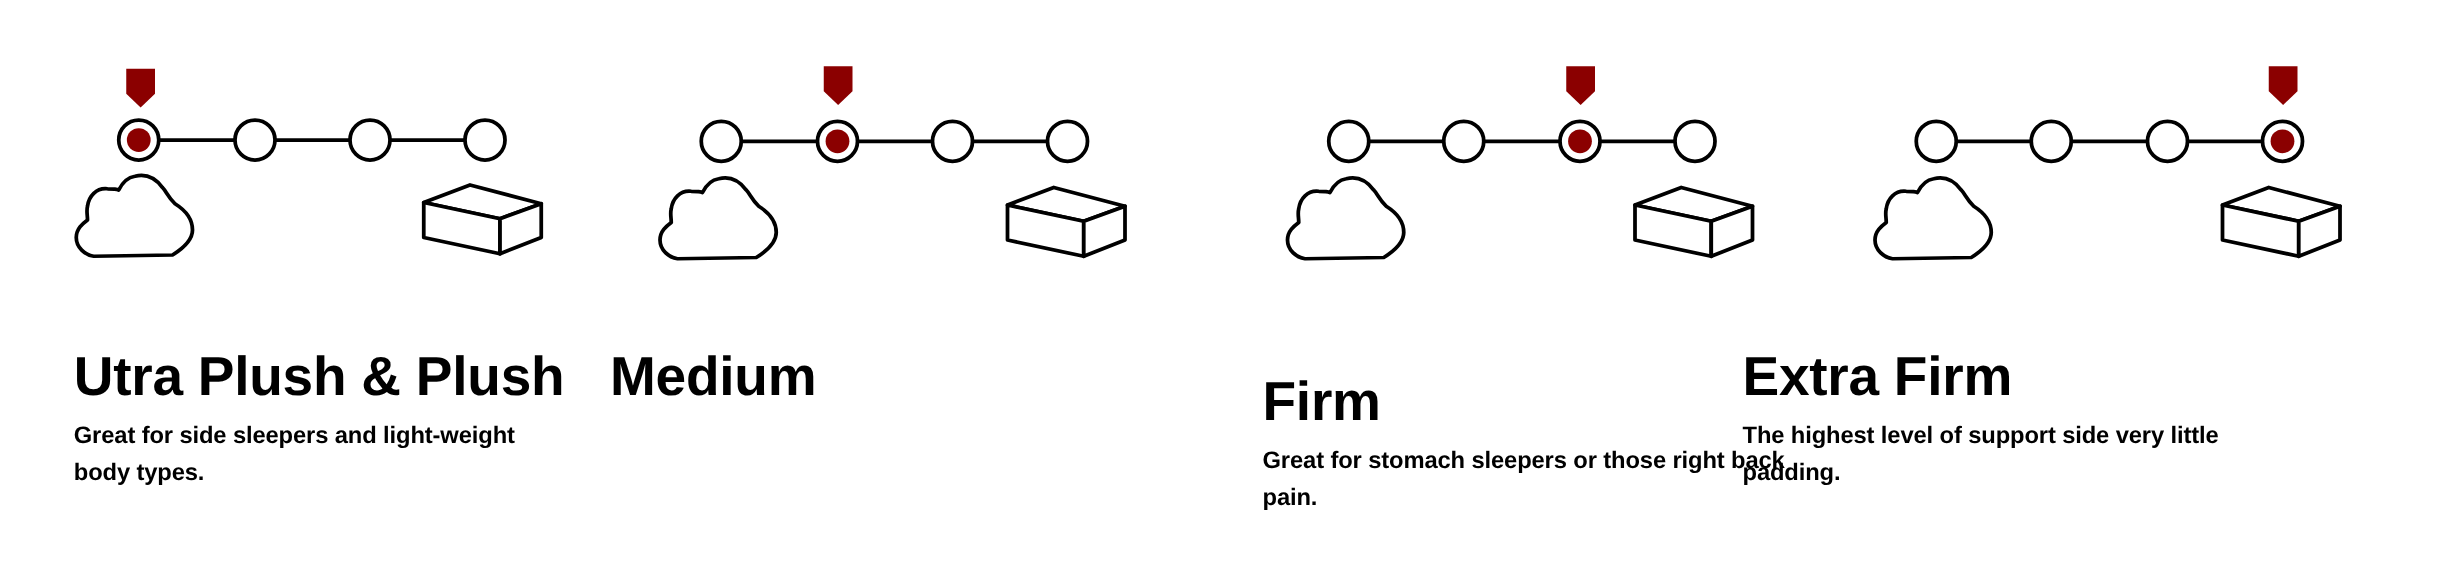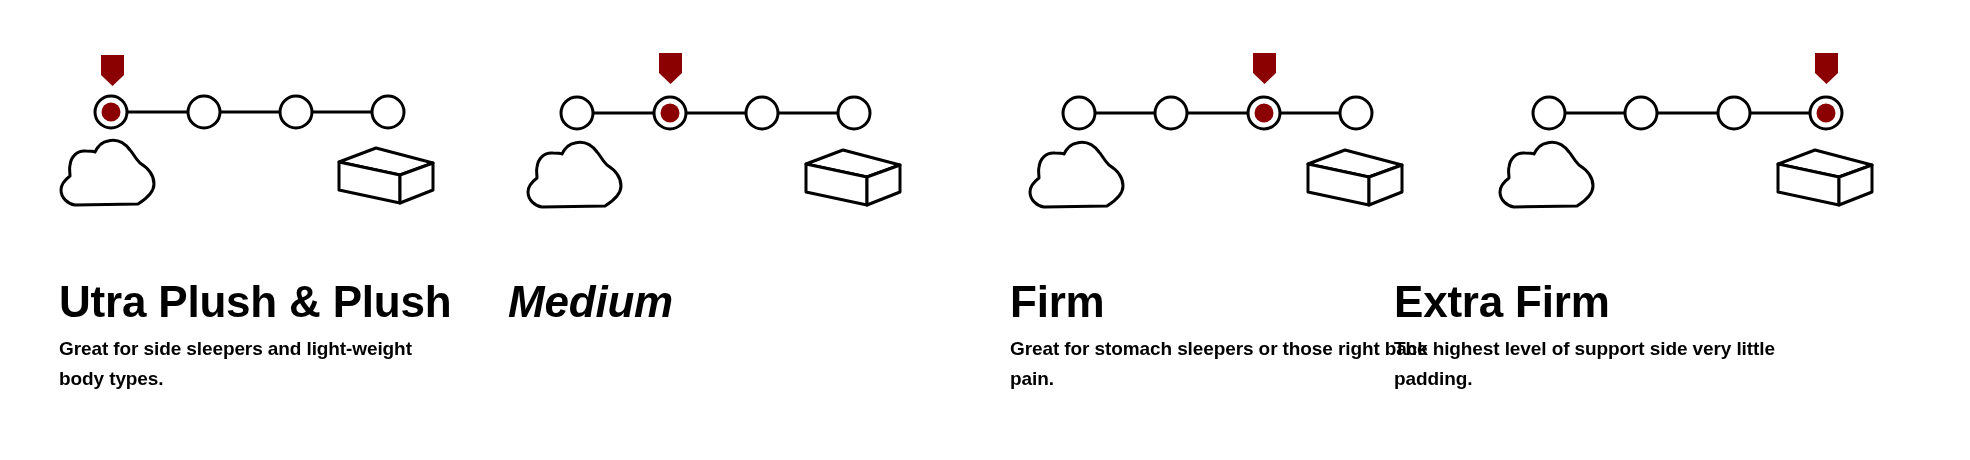--- a/index.html
+++ b/index.html
@@ -110,25 +110,25 @@
       <polygon points="400,175 433,163 433,190 400,203"></polygon>
     </g>
   </svg>
 </div>
 
 <div class="text-block" style="left:59px; width:385px;">
   <h2 class="title">Utra Plush &amp; Plush</h2>
   <p class="desc">Great for side sleepers and light-weight body types.</p>
 </div>
 
-<div class="text-block" style="left:508px; width:460px;font-style:italic;">
+<div class="text-block" style="left:488px; width:460px;">
   <h2 class="title">Medium</h2>
 </div>
 
-<div class="text-block" style="left:1010px; width:430px;">
+<div class="text-block" style="left:1010px; width:430px;margin-top:20px;">
   <h2 class="title">Firm</h2>
   <p class="desc">Great for stomach sleepers or those right back pain.</p>
 </div>
 
 <div class="text-block" style="left:1394px; width:450px;">
   <h2 class="title">Extra Firm</h2>
   <p class="desc">The highest level of support side very little padding.</p>
 </div>
 
 </body></html>

